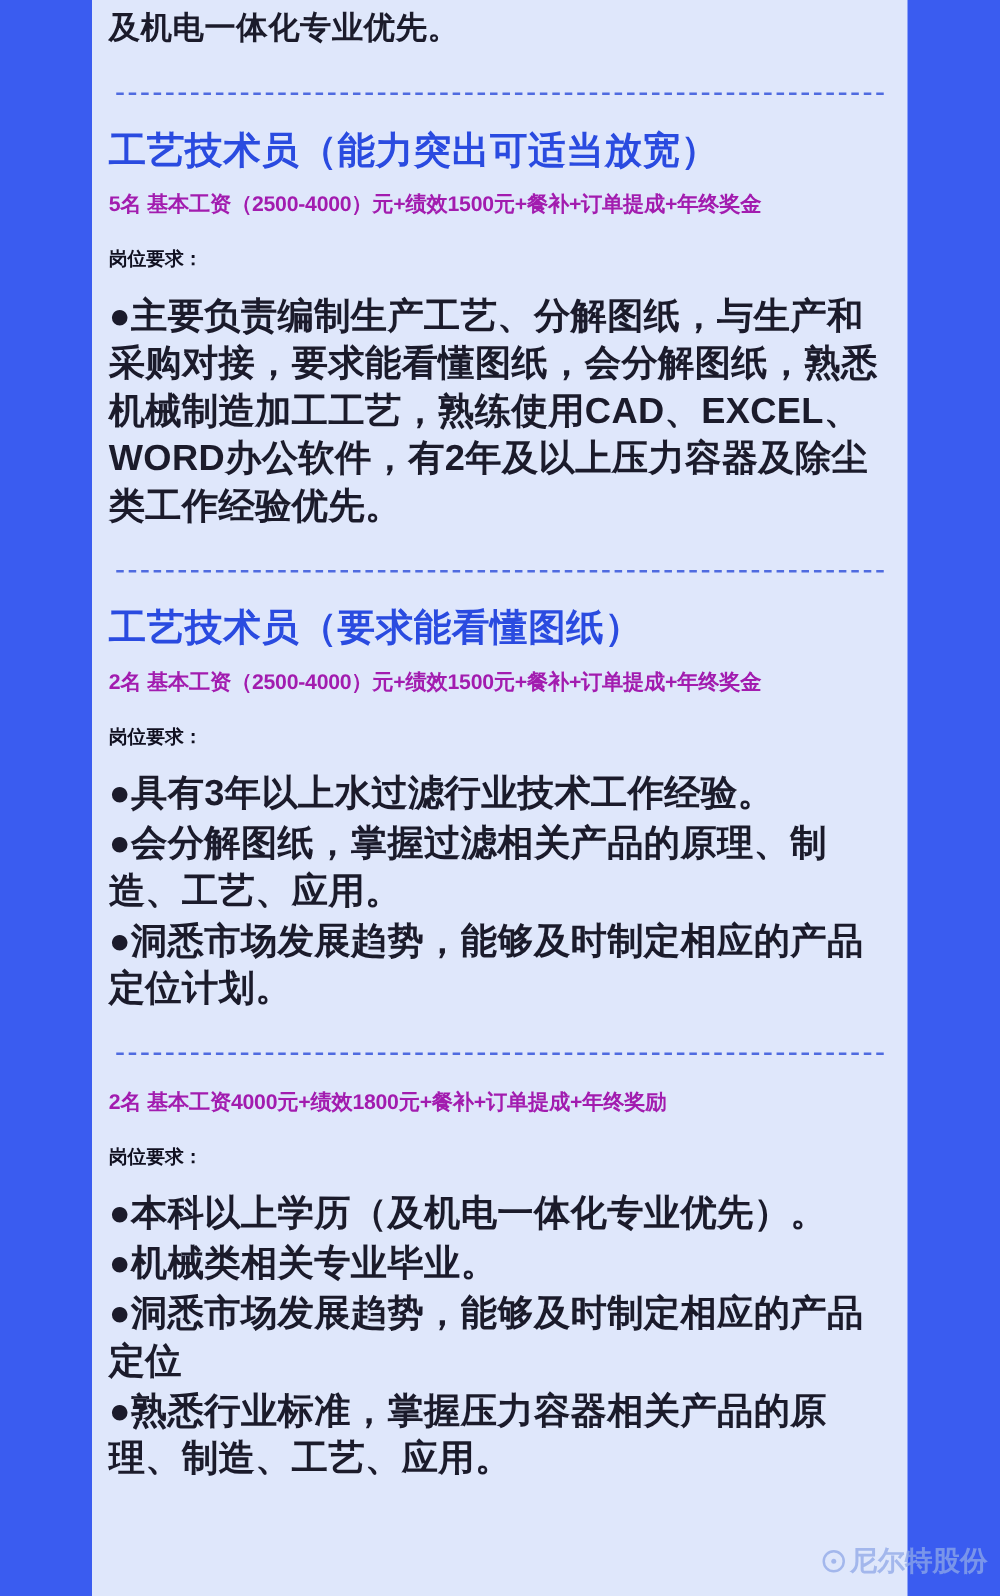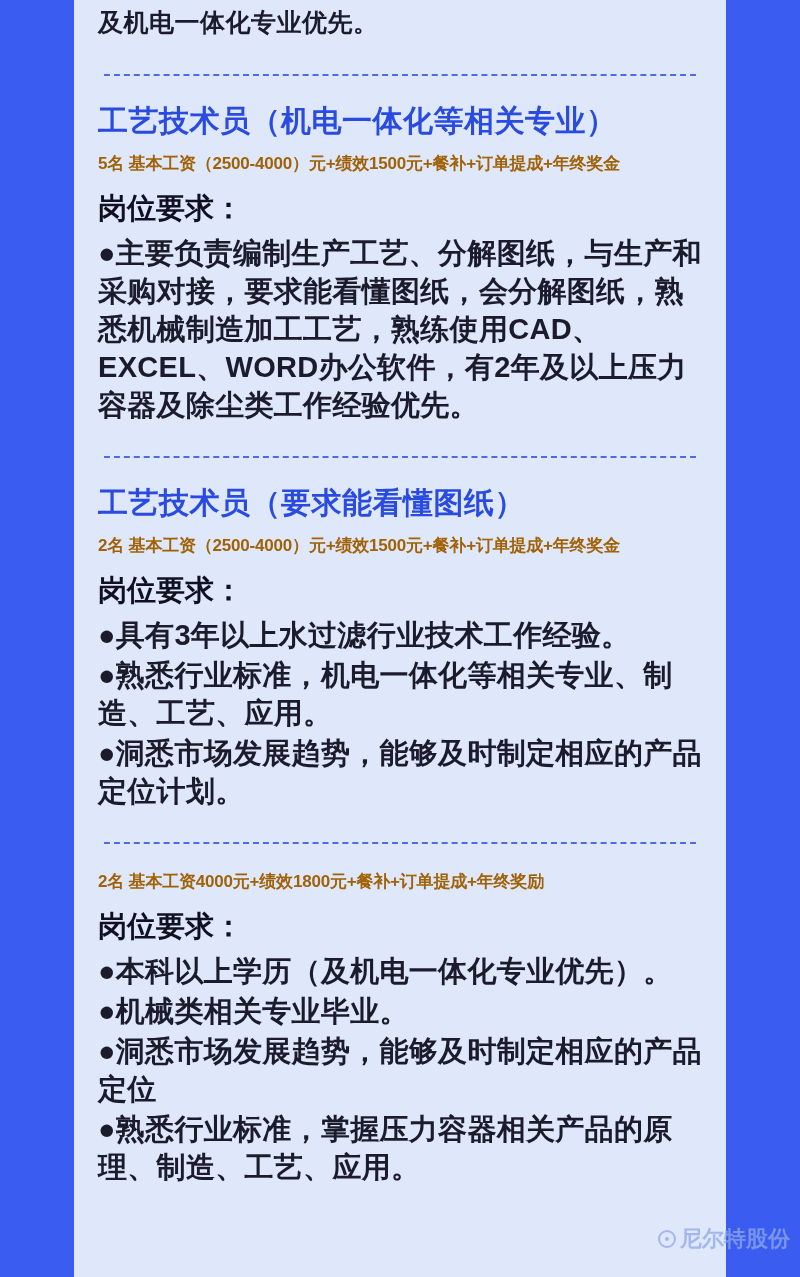--- a/index.html
+++ b/index.html
@@ -21,21 +21,21 @@
     width: 800px;
     height: 1277px;
     background: linear-gradient(90deg, #3a5cf0 0px, #3a5cf0 74px, #dfe7fb 74px, #dfe7fb 726px, #3a5cf0 726px, #3a5cf0 800px);
   }
   .content {
     position: absolute;
     left: 74px;
     top: 0;
     width: 652px;
     height: 1277px;
-    padding: 0 24px;
+    padding: 0 13px;
     background: #dfe7fb;
   }
   .para {
     font-size: 25px;
     line-height: 40px;
     color: #1b1b2b;
     font-weight: 700;
     letter-spacing: 0.5px;
     margin: 0;
     padding-top: 2px;
@@ -47,46 +47,46 @@
   }
   .job-title {
     color: #2a4be0;
     font-size: 30px;
     font-weight: 700;
     letter-spacing: 0.5px;
     margin: 0 0 12px 0;
     line-height: 38px;
   }
   .job-meta {
-    color: #a16207;
+    color: #a21caf;
     font-size: 17px;
     font-weight: 700;
     margin: 0 0 16px 0;
     line-height: 24px;
     letter-spacing: -0.2px;
   }
   .req-label {
     color: #101020;
-    font-size: 29px;
+    font-size: 15px;
     font-weight: 700;
     margin: 0 0 10px 0;
     line-height: 32px;
   }
   .req-item {
     color: #1b1b2b;
     font-size: 29px;
     font-weight: 700;
     line-height: 38px;
     margin: 0 0 2px 0;
     letter-spacing: 0.3px;
   }
   .watermark {
     position: absolute;
     right: 10px;
-    bottom: 23px;
+    bottom: 13px;
     color: #8fa8e8;
     font-size: 22px;
     font-weight: 700;
     opacity: 0.75;
     display: flex;
     align-items: center;
     gap: 4px;
   }
   .wm-eye {
     display: inline-block;
@@ -109,34 +109,34 @@
 <body>
 
 <div class="page">
   <div class="content">
 
     <p class="para">及机电一体化专业优先。</p>
 
     <div class="divider"></div>
 
     <div class="sec">
-      <h2 class="job-title">工艺技术员（机电一体化等相关专业）</h2>
+      <h2 class="job-title">工艺技术员（能力突出可适当放宽）</h2>
       <p class="job-meta">5名 基本工资（2500-4000）元+绩效1500元+餐补+订单提成+年终奖金</p>
       <p class="req-label">岗位要求：</p>
       <p class="req-item">●主要负责编制生产工艺、分解图纸，与生产和采购对接，要求能看懂图纸，会分解图纸，熟悉机械制造加工工艺，熟练使用CAD、EXCEL、WORD办公软件，有2年及以上压力容器及除尘类工作经验优先。</p>
     </div>
 
     <div class="divider"></div>
 
     <div class="sec">
       <h2 class="job-title">工艺技术员（要求能看懂图纸）</h2>
       <p class="job-meta">2名 基本工资（2500-4000）元+绩效1500元+餐补+订单提成+年终奖金</p>
       <p class="req-label">岗位要求：</p>
       <p class="req-item">●具有3年以上水过滤行业技术工作经验。</p>
-      <p class="req-item">●熟悉行业标准，机电一体化等相关专业、制造、工艺、应用。</p>
+      <p class="req-item">●会分解图纸，掌握过滤相关产品的原理、制造、工艺、应用。</p>
       <p class="req-item">●洞悉市场发展趋势，能够及时制定相应的产品定位计划。</p>
     </div>
 
     <div class="divider"></div>
 
     <div class="sec">
       <p class="job-meta">2名 基本工资4000元+绩效1800元+餐补+订单提成+年终奖励</p>
       <p class="req-label">岗位要求：</p>
       <p class="req-item">●本科以上学历（及机电一体化专业优先）。</p>
       <p class="req-item">●机械类相关专业毕业。</p>

